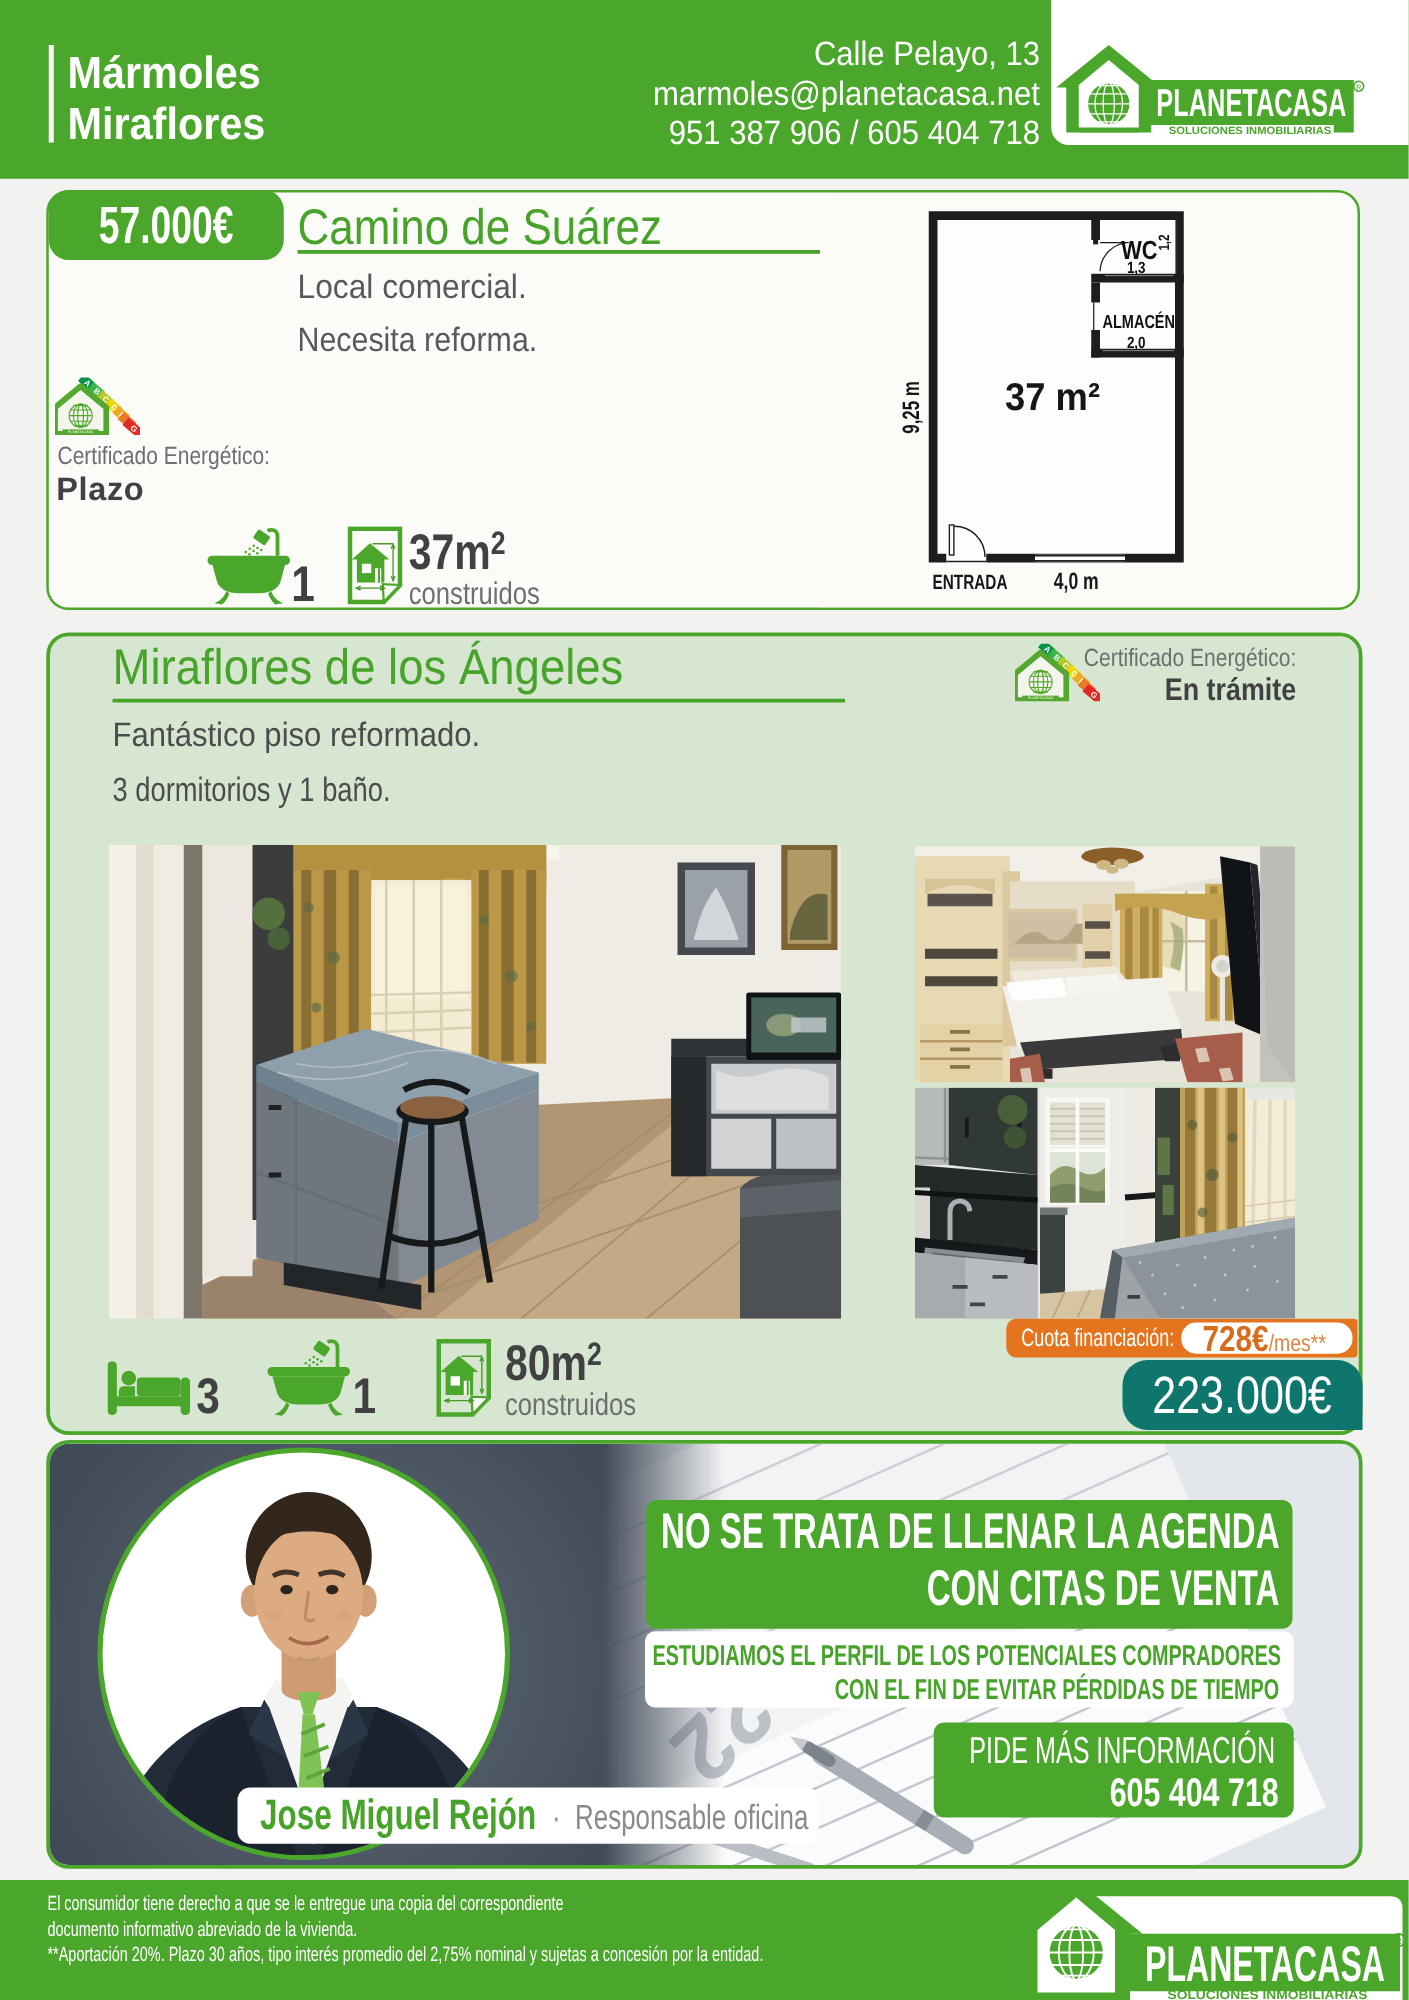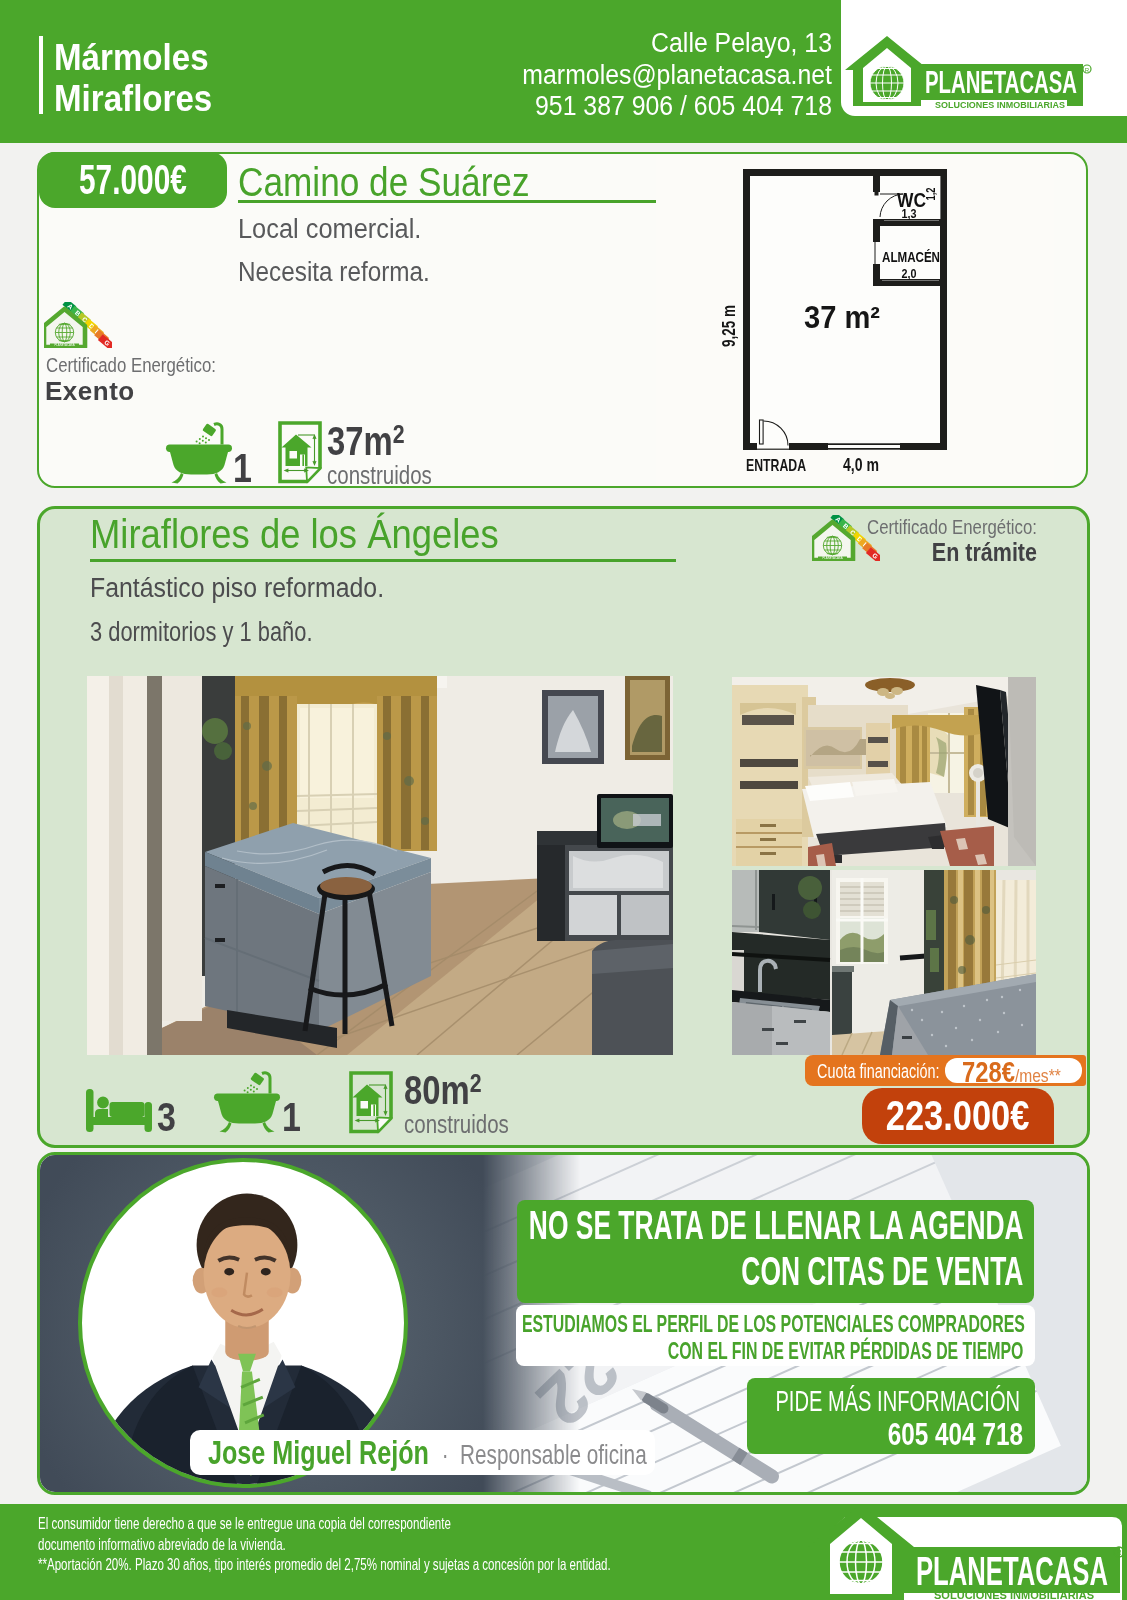--- a/index.html
+++ b/index.html
@@ -92,21 +92,21 @@
     <line x1="12.3" y1="26" x2="28.7" y2="26"></line>
     <line x1="12.3" y1="35" x2="28.7" y2="35"></line>
     <line x1="14.8" y1="22.3" x2="26.2" y2="22.3"></line>
     <line x1="14.8" y1="38.7" x2="26.2" y2="38.7"></line>
   </g>
   <rect x="6" y="41.5" width="29" height="3.5" fill="#55a82f"></rect>
   <text x="20.5" y="44.4" text-anchor="middle" font-size="2.8" fill="#fff">PLANETACASA</text>
 </svg>
 </div>
 <div class="abs" style="left:46px;top:354px;font-size:20px;color:#6d6e70;white-space:nowrap;transform:scaleX(0.84);transform-origin:0 0">Certificado Energético:</div>
-<div class="abs" style="left:45px;top:376px;font-size:26px;font-weight:bold;color:#414144;letter-spacing:0.5px">Exento</div>
+<div class="abs" style="left:45px;top:376px;font-size:26px;font-weight:bold;color:#414144;letter-spacing:0.5px">Plazo</div>
 
 <div class="abs" id="bath1" style="left:165px;top:420px"><svg width="68" height="64" viewBox="0 0 68 64">
   <g fill="#4ba72b">
     <rect x="1" y="24.5" width="66" height="7.5" rx="3.7"></rect>
     <path d="M5,32 L63,32 L59.5,45 C57.5,51.5 51,54.5 42,54.5 L26,54.5 C17,54.5 10.5,51.5 8.5,45 Z"></path>
     <path d="M16,53 C14,58 11,61 6.5,62.5 L12.5,63.5 C16,61 17.5,57.5 18.5,54.5 Z"></path>
     <path d="M52,53 C54,58 57,61 61.5,62.5 L55.5,63.5 C52,61 50.5,57.5 49.5,54.5 Z"></path>
   </g>
   <path d="M57,24.5 L57,9 C57,4 52.5,3 49,4.5" fill="none" stroke="#4ba72b" stroke-width="3"></path>
   <g transform="rotate(35 44 10)">
@@ -625,21 +625,21 @@
     <path d="M36,18 L37.5,14.5 L39,18"></path>
     <path d="M36,40 L37.5,43.5 L39,40"></path>
     <line x1="8.5" y1="49.5" x2="30" y2="49.5"></line>
     <path d="M11.5,48 L8,49.5 L11.5,51"></path>
     <path d="M27,48 L30.5,49.5 L27,51"></path>
   </g>
 </svg></div>
 <div class="abs" style="left:404px;top:1068px;font-size:40px;font-weight:bold;color:#414144;white-space:nowrap;transform:scaleX(0.82);transform-origin:0 0">80m<span style="font-size:26px;vertical-align:12px">2</span></div>
 <div class="abs" style="left:404px;top:1110px;font-size:25px;color:#6d6e70;white-space:nowrap;transform:scaleX(0.82);transform-origin:0 0">construidos</div>
 
-<div id="price2" class="abs" style="left:862px;top:1088px;width:192px;height:56px;background:#c2410c;border-radius:20px 20px 0 20px;color:#fff;font-size:42px;font-weight:bold;text-align:center;line-height:55px"><span style="display:inline-block;transform:scaleX(0.82)">223.000€</span></div>
+<div id="price2" class="abs" style="left:898px;top:1088px;width:192px;height:56px;background:#0f766e;border-radius:20px 20px 0 20px;color:#fff;font-size:42px;font-weight:normal;text-align:center;line-height:55px"><span style="display:inline-block;transform:scaleX(0.82)">223.000€</span></div>
 
 <div class="abs" id="sec3" style="left:37px;top:1152px;width:1053px;height:343px;border:3px solid #4ba72b;border-radius:18px;overflow:hidden;background:#e6e9ee">
   <div class="abs" id="agenda-bg" style="left:0;top:0;width:1047px;height:337px">
   <svg width="1047" height="337" viewBox="0 0 1047 337">
     <rect width="1047" height="337" fill="#e3e6ea"></rect>
     <g transform="rotate(-24 700 160)">
       <rect x="380" y="-60" width="560" height="240" fill="#f2f3f5"></rect>
       <rect x="380" y="180" width="560" height="230" fill="#fafbfc"></rect>
       <g stroke="#c3c8cf" stroke-width="2">
         <line x1="380" y1="200" x2="940" y2="200"></line>

